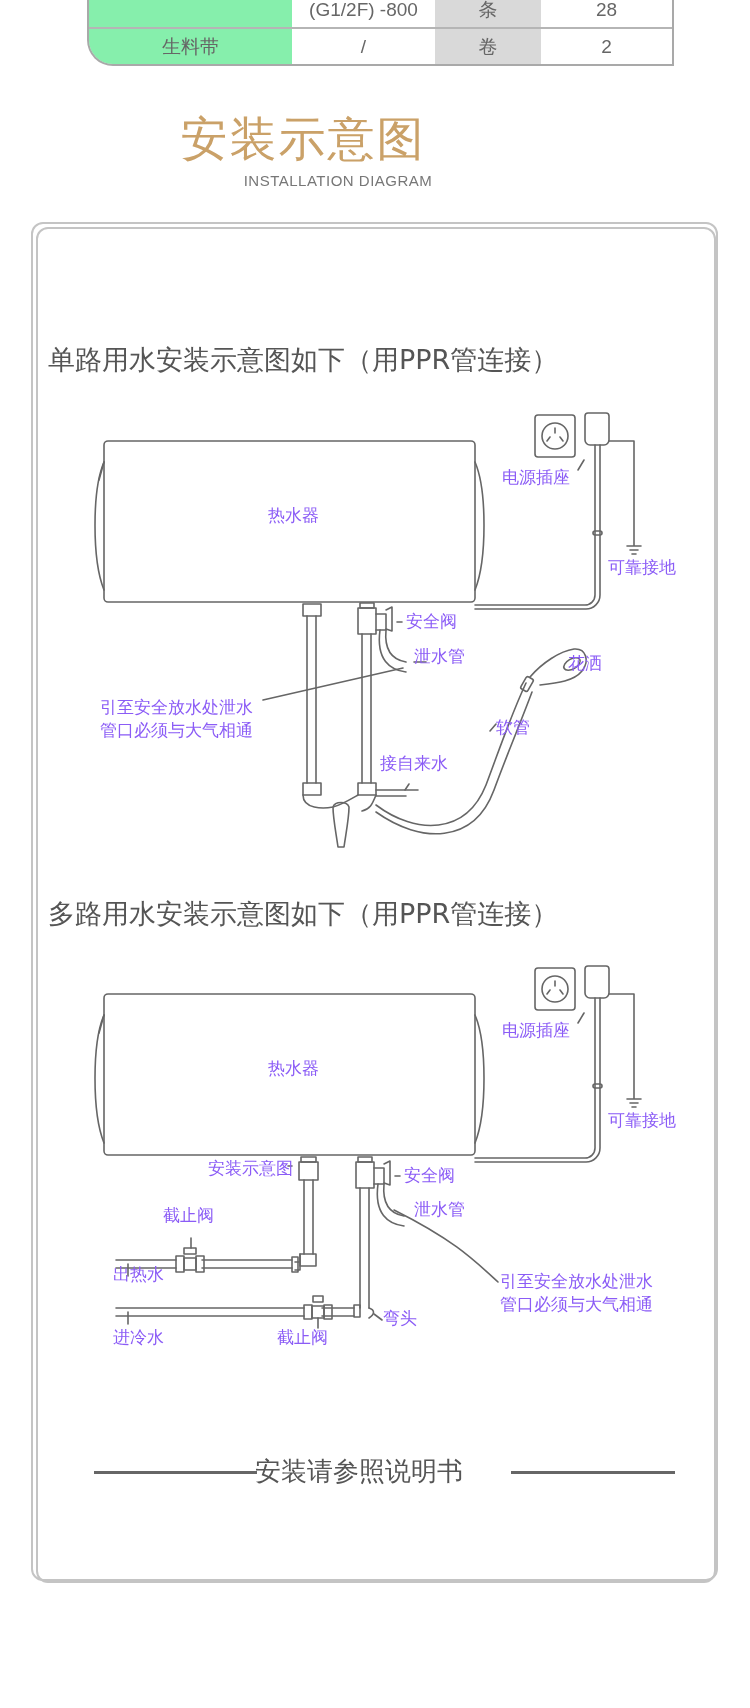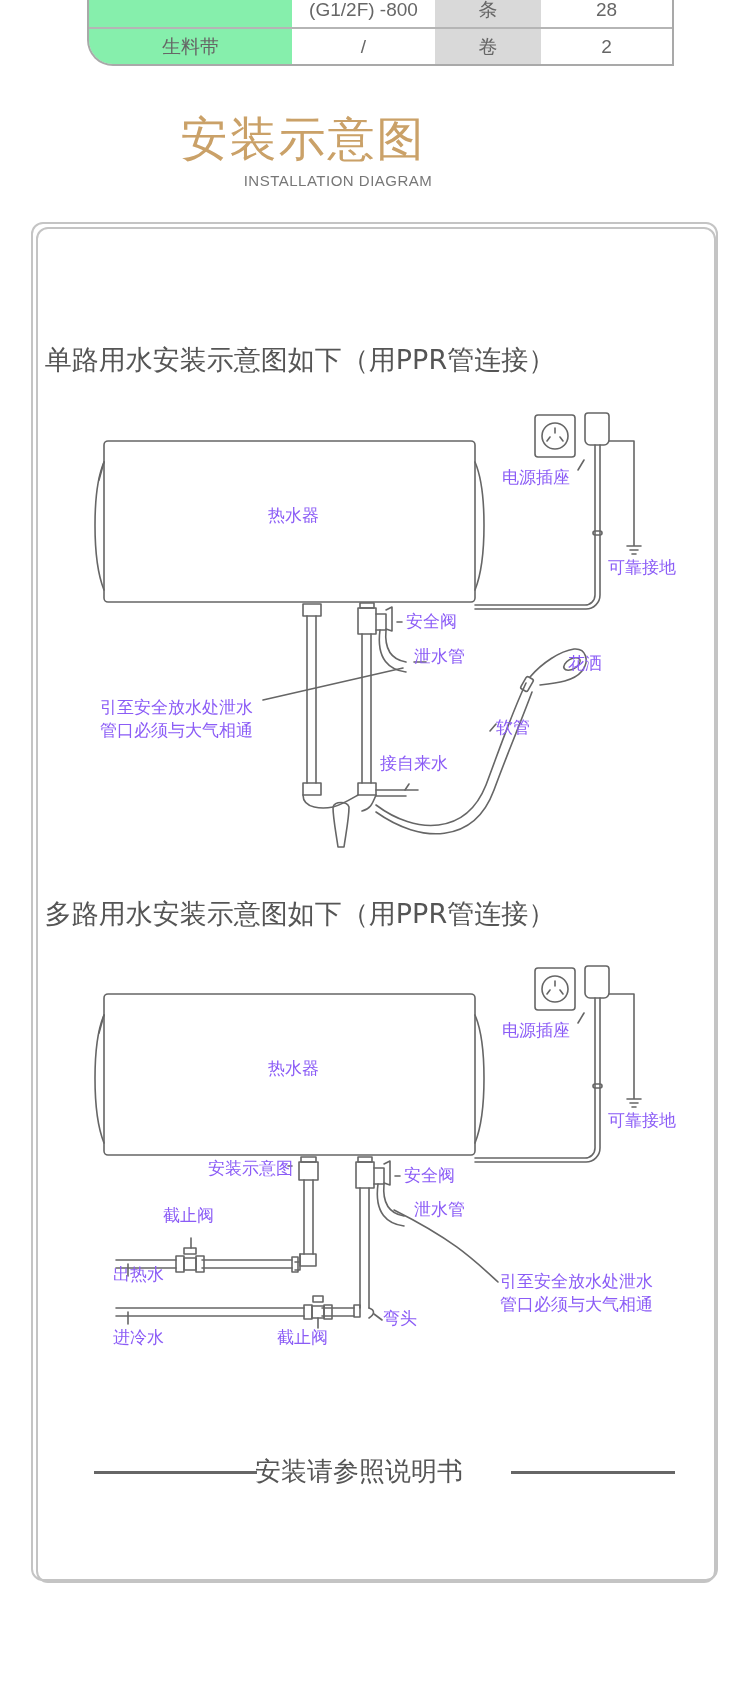--- a/index.html
+++ b/index.html
@@ -13,21 +13,21 @@
   .c1{width:203px;background:#86efac;}
   .c2{width:143px;background:#fff;}
   .c3{width:106px;background:#d9d9d9;}
   .c4{width:131px;background:#fff;}
   
   .title-cn{position:absolute;left:0;width:606px;top:108px;text-align:center;font-size:47px;font-weight:normal;color:#caa168;letter-spacing:2px;}
   .title-en{position:absolute;left:0;width:676px;top:172px;text-align:center;font-size:15px;color:#777;letter-spacing:0.5px;font-family:"Liberation Sans",sans-serif;}
   
   .frame-outer{position:absolute;left:31px;top:222px;width:683px;height:1355px;border:2px solid #c4c4c4;border-radius:12px;}
   .frame-inner{position:absolute;left:36px;top:227px;width:676px;height:1352px;border:2px solid #c4c4c4;border-radius:12px;}
-  .heading{position:absolute;left:0;width:600px;text-align:center;font-size:27px;color:#555;}
+  .heading{position:absolute;left:0;width:600px;text-align:left;font-size:27px;color:#555;padding-left:48px;}
   .diagram{position:absolute;left:0;top:0;}
   .lbl{position:absolute;font-size:17px;color:#8b5cf6;white-space:nowrap;line-height:22px;}
   .footer-line{position:absolute;top:1471px;height:3px;background:#666;}
   .footer-text{position:absolute;left:0;width:718px;top:1454px;text-align:center;font-size:26px;color:#555;}
 </style>
 </head>
 <body>
 
 <div class="spec-table">
   <div class="spec-row r1">

